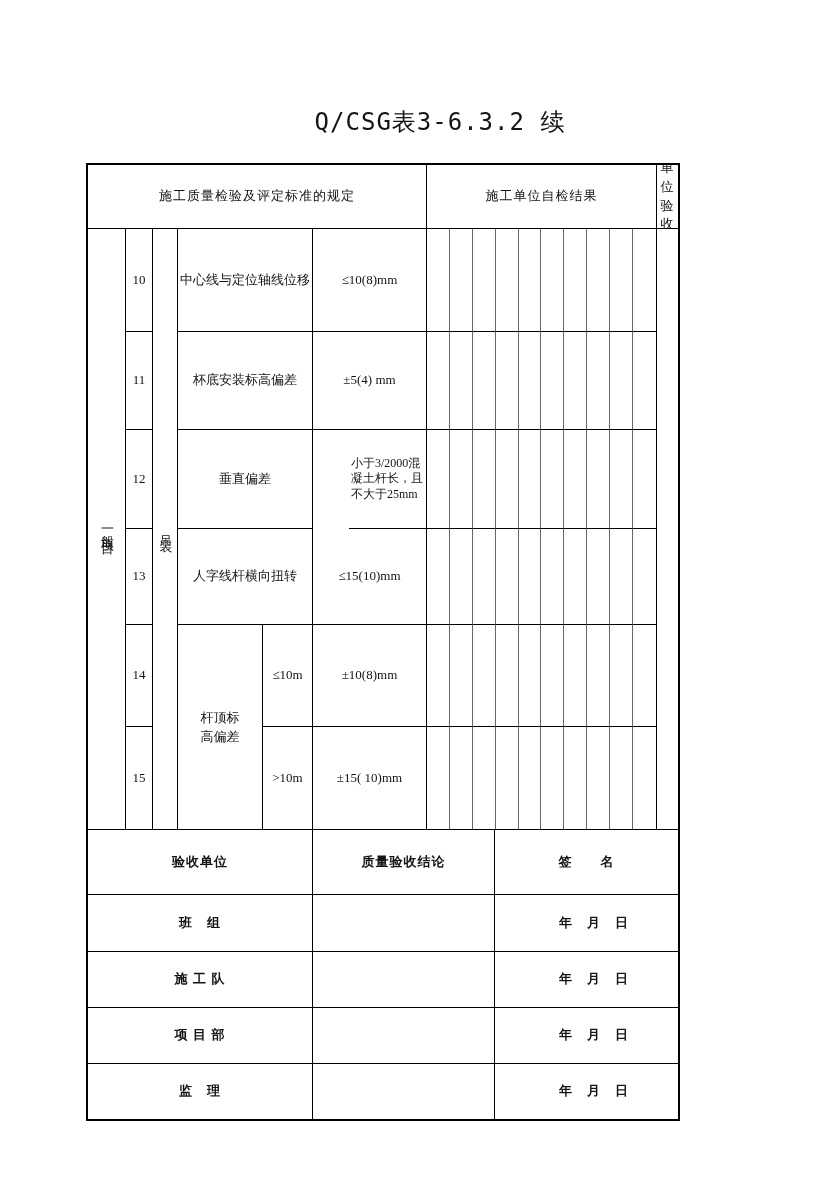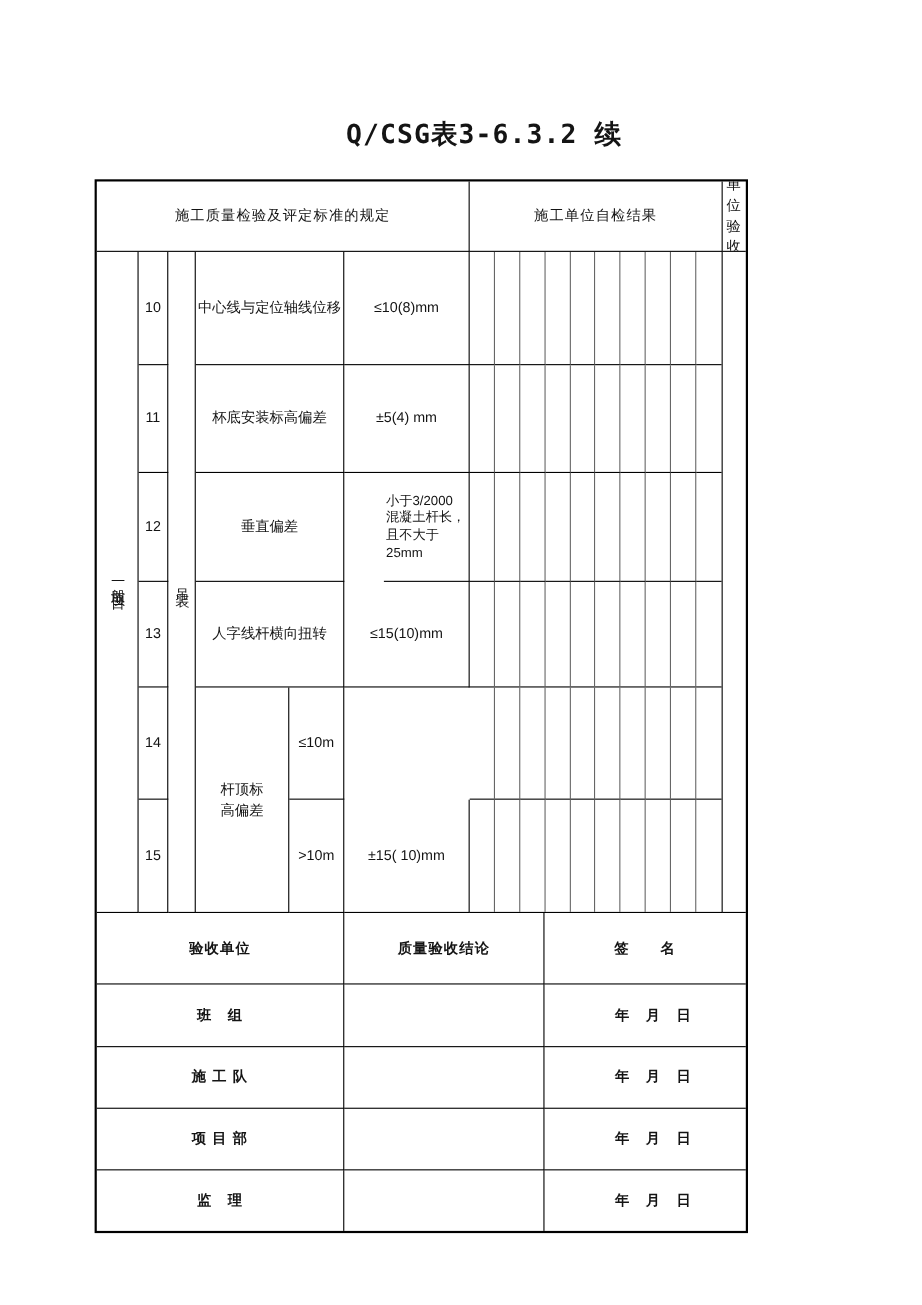--- a/index.html
+++ b/index.html
@@ -3,21 +3,21 @@
 <meta charset="utf-8">
 <style>
   html,body{margin:0;padding:0;}
   body{
     width:838px;height:1186px;position:relative;background:#fff;
     font-family:"Liberation Sans","DejaVu Sans",sans-serif;
     color:#141414;
   }
   .title{
     position:absolute;left:88px;top:106px;width:704px;
-    text-align:center;font-size:24px;font-weight:bold;letter-spacing:1px;
+    text-align:center;font-size:24px;font-weight:normal;letter-spacing:1px;
     font-family:"DejaVu Sans Mono","DejaVu Sans",sans-serif;
   }
   .table-wrap{
     position:absolute;left:86px;top:163px;width:594px;
     border:2px solid #000;box-sizing:border-box;background:#fff;
   }
   .grid-top{
     display:grid;
     grid-template-columns:38px 27px 25px 85px 50px 114px repeat(10,23px) 1fr;
     grid-template-rows:64px 103px 98px 99px 96px 102px 103px;
@@ -30,21 +30,21 @@
   }
   .c{
     border-right:1px solid #000;border-bottom:1px solid #000;
     display:flex;align-items:center;justify-content:center;
     font-size:13px;text-align:center;line-height:1.45;
     overflow:hidden;
   }
   .nbr{border-right:none;}
   .nbb{border-bottom:none;}
   .hdr{letter-spacing:1px;}
-  .num,.std{font-family:Liberation Sans, sans-serif;font-size:13px;}
+  .num,.std{font-family:Liberation Serif, serif;font-size:13px;}
   .std-left{
     justify-content:flex-start;align-items:center;text-align:left;
     padding:0 3px 0 2px;font-size:12px;line-height:1.3;margin-left:36px;
   }
   .vert{
     writing-mode:vertical-lr;text-orientation:upright;
     letter-spacing:4px;font-size:13px;
   }
   .w3{display:inline-block;width:3.2em;line-height:1.5;}
   .selfcheck{
@@ -93,20 +93,21 @@
     <div class="c" style="grid-area:6/4/8/5">
       <span class="w3">杆顶标高偏差</span>
     </div>
     <div class="c std" style="grid-area:6/5/7/6">≤10m</div>
     <div class="c std" style="grid-area:7/5/8/6">&gt;10m</div>
 
     <div class="c std" style="grid-area:2/6/3/7">≤10(8)mm</div>
     <div class="c std" style="grid-area:3/6/4/7">±5(4) mm</div>
     <div class="c std std-left" style="grid-area:4/6/5/7">小于3/2000混凝土杆长，且不大于25mm</div>
     <div class="c std" style="grid-area:5/6/6/7">≤15(10)mm</div>
+    <div class="c std" style="grid-area:6/6/7/7">±10(8)mm</div>
     <div class="c std" style="grid-area:7/6/8/7">±15( 10)mm</div>
 
     <div class="selfcheck" style="grid-area:2/7/8/17">
         <div class="sc"></div>
         <div class="sc"></div>
         <div class="sc"></div>
         <div class="sc"></div>
         <div class="sc"></div>
         <div class="sc"></div>
         <div class="sc"></div>

